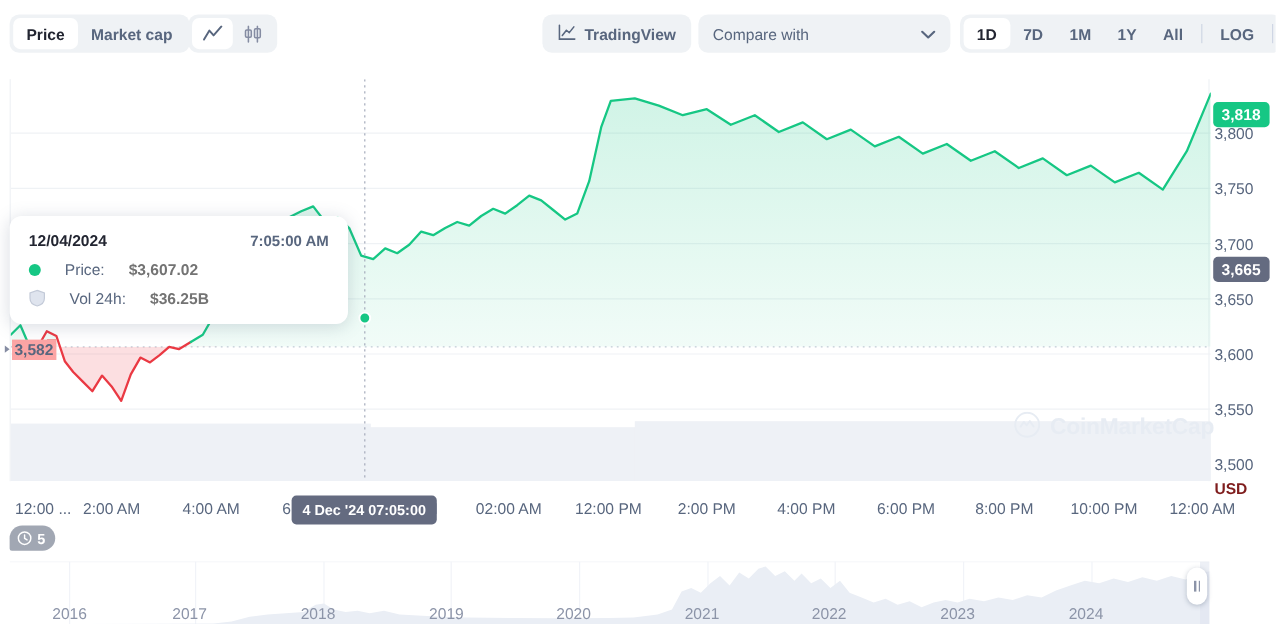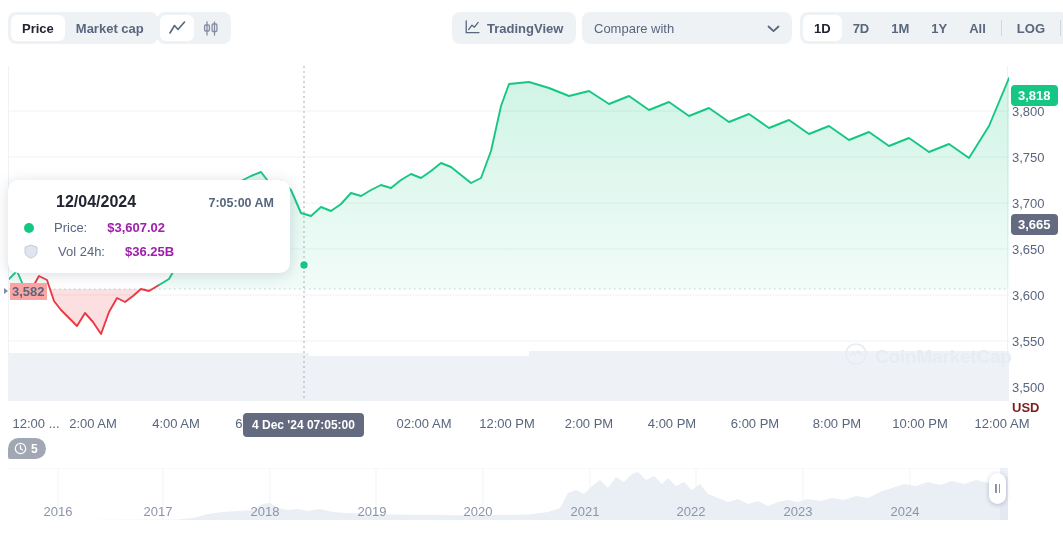--- a/index.html
+++ b/index.html
@@ -143,25 +143,25 @@
   #tooltip {
     position: absolute; left: 8px; top: 180px;
     width: 282px;
     background: #ffffff;
     border-radius: 10px;
     box-shadow: 0 2px 14px rgba(88,102,126,0.22);
     padding: 13px 16px 14px 16px;
     z-index: 20;
   }
   .tt-head { display: flex; justify-content: space-between; align-items: baseline; }
-  #tooltip-date { font-size: 16px; font-weight: 700; color: #222531; margin-left: 32px; }
+  #tooltip-date { font-size: 13px; font-weight: 700; color: #222531; }
   #tooltip-time { font-size: 12.5px; font-weight: 600; color: #58667e; }
   .tt-row { display: flex; align-items: center; gap: 20px; margin-top: 9px; }
   .tt-label { font-size: 13px; color: #58667e; }
-  .tt-val { font-size: 13px; font-weight: 700; color: #a21caf; text-align: right; }
+  .tt-val { font-size: 13px; font-weight: 700; color: #737373; text-align: right; }
   .tt-dot { width: 10px; height: 10px; border-radius: 50%; background: #16c784; flex: none; }
 
   
   .navigator { position: absolute; left: 8px; top: 468px; width: 1000px; height: 52px; }
   .nav-xaxis { position: absolute; left: 0; top: 504px; width: 1063px; height: 20px; }
   .navlabel {
     position: absolute; top: 0; font-size: 13px; color: #8c94a8;
     transform: translateX(-50%); white-space: nowrap;
   }
   #nav-handle-right {

